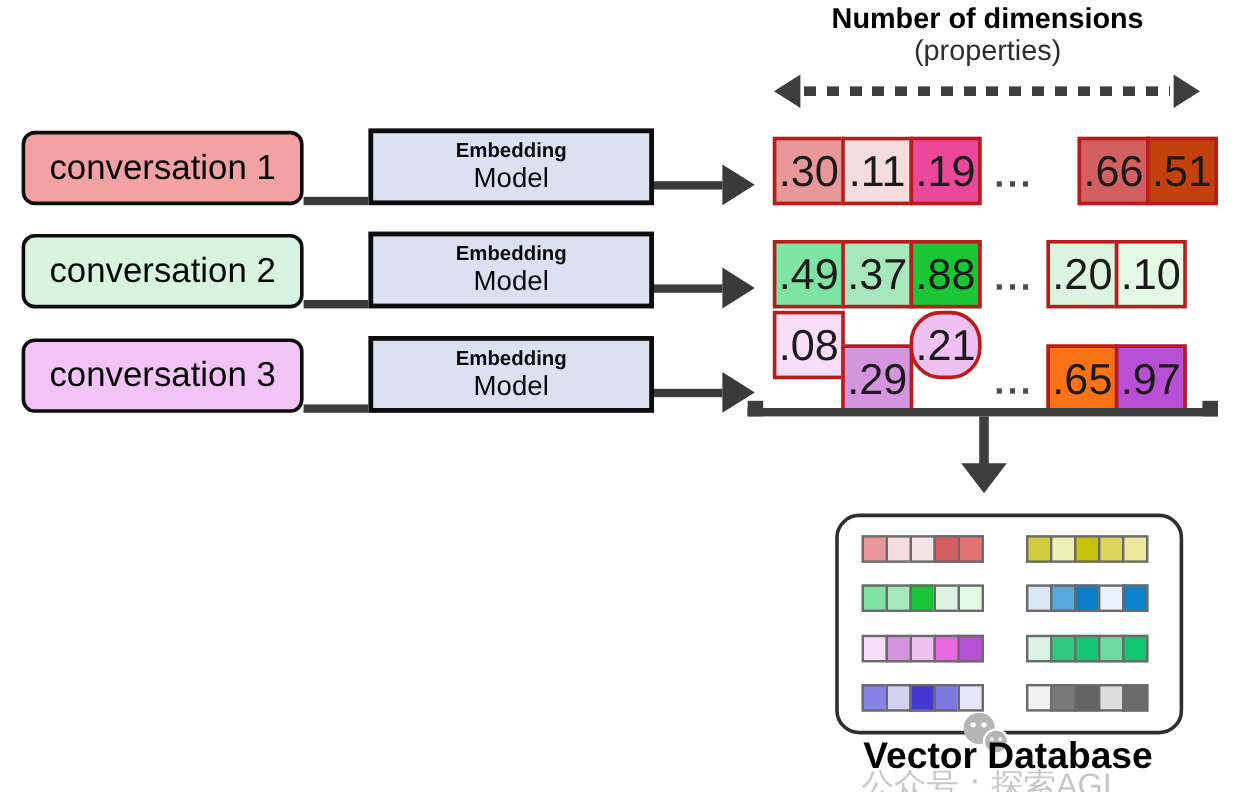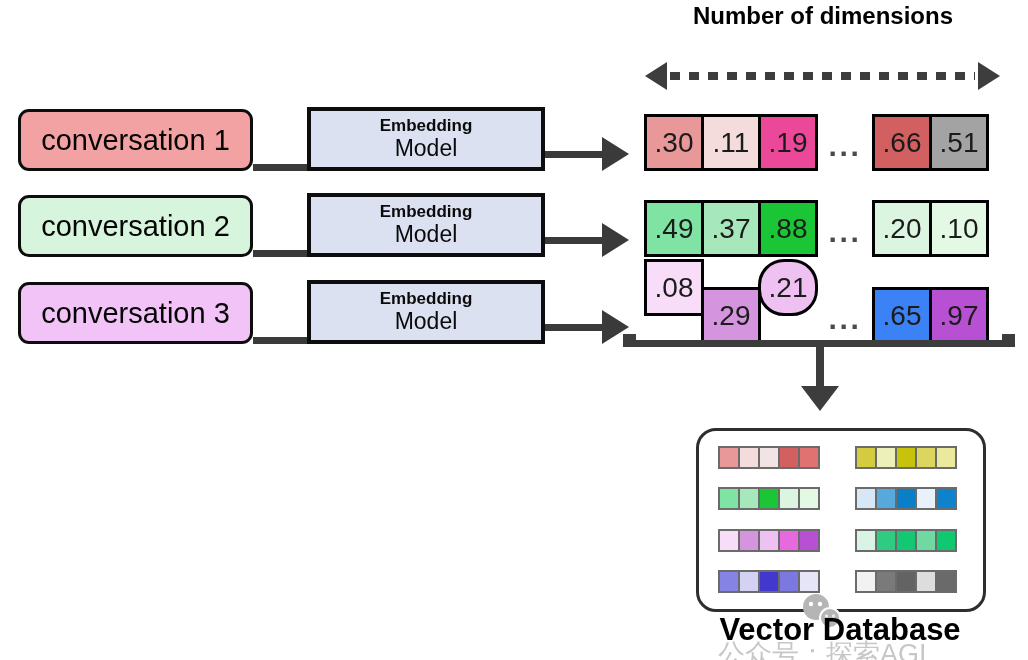--- a/index.html
+++ b/index.html
@@ -32,23 +32,23 @@
   .embed-box { width:238px; height:64px; box-sizing:border-box; border:4px solid #0d0d0d;
                display:flex; flex-direction:column; align-items:center; justify-content:center;
                line-height:1.08; }
   .embed-title { font-size:17px; font-weight:bold; color:#0a0a0a; }
   .embed-sub   { font-size:23px; color:#0a0a0a; }
   .arrow { display:flex; align-items:center; margin-right:15px; }
   .arrow-line { width:57px; height:7px; background:#3a3a3a; }
   .arrow-head { width:0; height:0; border-left:27px solid #3a3a3a;
                 border-top:17px solid transparent; border-bottom:17px solid transparent; }
   .vgroup { display:flex; }
-  .vcell { width:60px; height:57px; box-sizing:border-box; border:3px solid #000000;
+  .vcell { width:60px; height:57px; box-sizing:border-box; border:3px solid #b91c1c;
            display:flex; align-items:center; justify-content:center;
-           font-size:28px; color:#1b1b1b; }
+           font-size:36px; color:#1b1b1b; }
   .vgroup .vcell + .vcell { margin-left:-3px; }
   .ellipsis { width:54px; text-align:center; font-size:30px; font-weight:bold;
               color:#4a4a4a; letter-spacing:1px; }
 
   
   .bracket { position:absolute; left:623px; top:334px; width:392px; height:13px;
              box-sizing:border-box; border-left:13px solid #3d3d3d;
              border-right:13px solid #3d3d3d; border-bottom:7px solid #3d3d3d; }
   .stem { position:absolute; left:816px; top:347px; width:8px; height:40px; background:#3d3d3d; }
   .stem-head { position:absolute; left:801px; top:386px; width:0; height:0;
@@ -69,20 +69,21 @@
   
   .watermark { position:absolute; left:718px; top:594px; display:flex; align-items:center;
                gap:6px; color:#c7c7c7; font-size:27px; z-index:2; white-space:nowrap;flex-direction:column; }
 </style>
 </head>
 <body>
 
 <div class="canvas">
 
   <div class="dim-title">Number of dimensions</div>
+  <div class="dim-sub">(properties)</div>
   <div class="dash-arrow">
     <div class="dash-head-l"></div>
     <div class="dash-line"></div>
     <div class="dash-head-r"></div>
   </div>
 
   <div class="pipeline-row" style="top:103px">
     <div class="conv-box" style="background: rgb(242, 162, 162);">conversation 1</div>
     <div class="connector"></div>
     <div class="embed-box" style="background: rgb(220, 225, 242);">
@@ -93,22 +94,22 @@
       <div class="arrow-line"></div>
       <div class="arrow-head"></div>
     </div>
     <div class="vgroup">
       <div class="vcell" style="background: rgb(232, 152, 152);">.30</div>
       <div class="vcell" style="background: rgb(244, 220, 220);">.11</div>
       <div class="vcell" style="background: #ec4899;">.19</div>
     </div>
     <div class="ellipsis">···</div>
     <div class="vgroup">
-      <div class="vcell" style="background: rgb(210, 96, 96);">.66</div>
-      <div class="vcell" style="background: #a3a3a3;">.51</div>
+      <div class="vcell" style="background: rgb(210, 96, 96); margin-left: 26px;">.66</div>
+      <div class="vcell" style="background: #c2410c;">.51</div>
     </div>
   </div>
 
   <div class="pipeline-row" style="top:189px">
     <div class="conv-box" style="background: rgb(214, 245, 220);">conversation 2</div>
     <div class="connector"></div>
     <div class="embed-box" style="background: rgb(220, 225, 242);">
       <div class="embed-title">Embedding</div>
       <div class="embed-sub">Model</div>
     </div>
@@ -139,21 +140,21 @@
       <div class="arrow-line"></div>
       <div class="arrow-head"></div>
     </div>
     <div class="vgroup">
       <div class="vcell" style="background: rgb(248, 221, 249);">.08</div>
       <div class="vcell" style="background: rgb(212, 148, 222); margin-top: 28px;">.29</div>
       <div class="vcell" style="background: rgb(239, 192, 242); border-radius: 26px;">.21</div>
     </div>
     <div class="ellipsis">···</div>
     <div class="vgroup">
-      <div class="vcell" style="background: #3b82f6;">.65</div>
+      <div class="vcell" style="background: #f97316;">.65</div>
       <div class="vcell" style="background: rgb(183, 80, 210);">.97</div>
     </div>
   </div>
 
   <div class="bracket"></div>
   <div class="stem"></div>
   <div class="stem-head"></div>
 
   <div class="db-box">
     <div class="db-strip">

